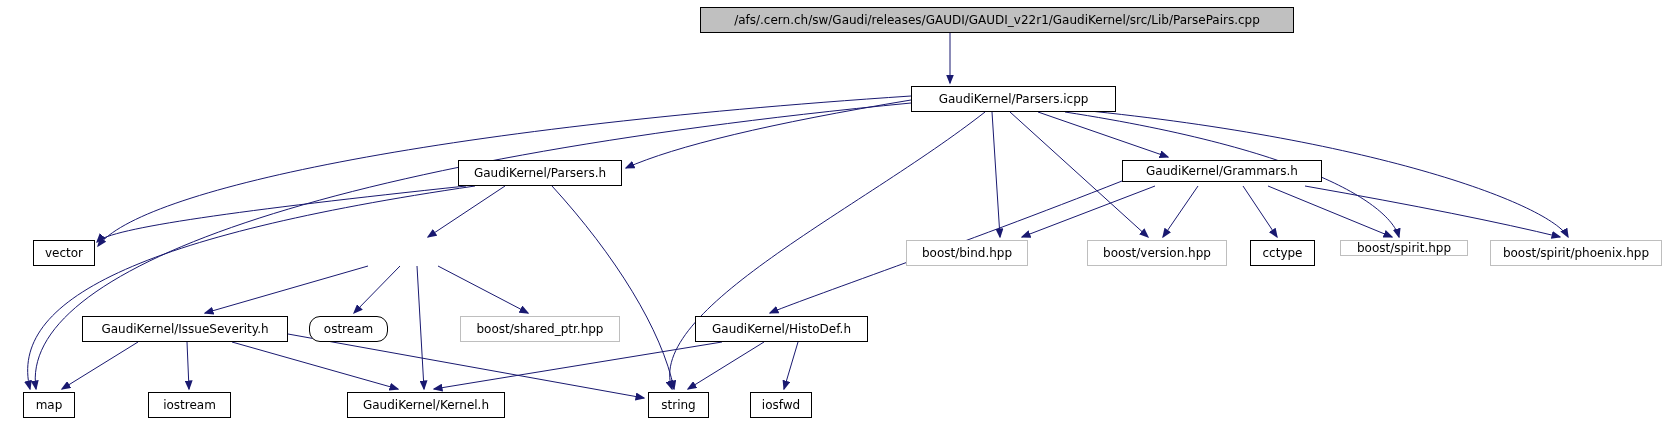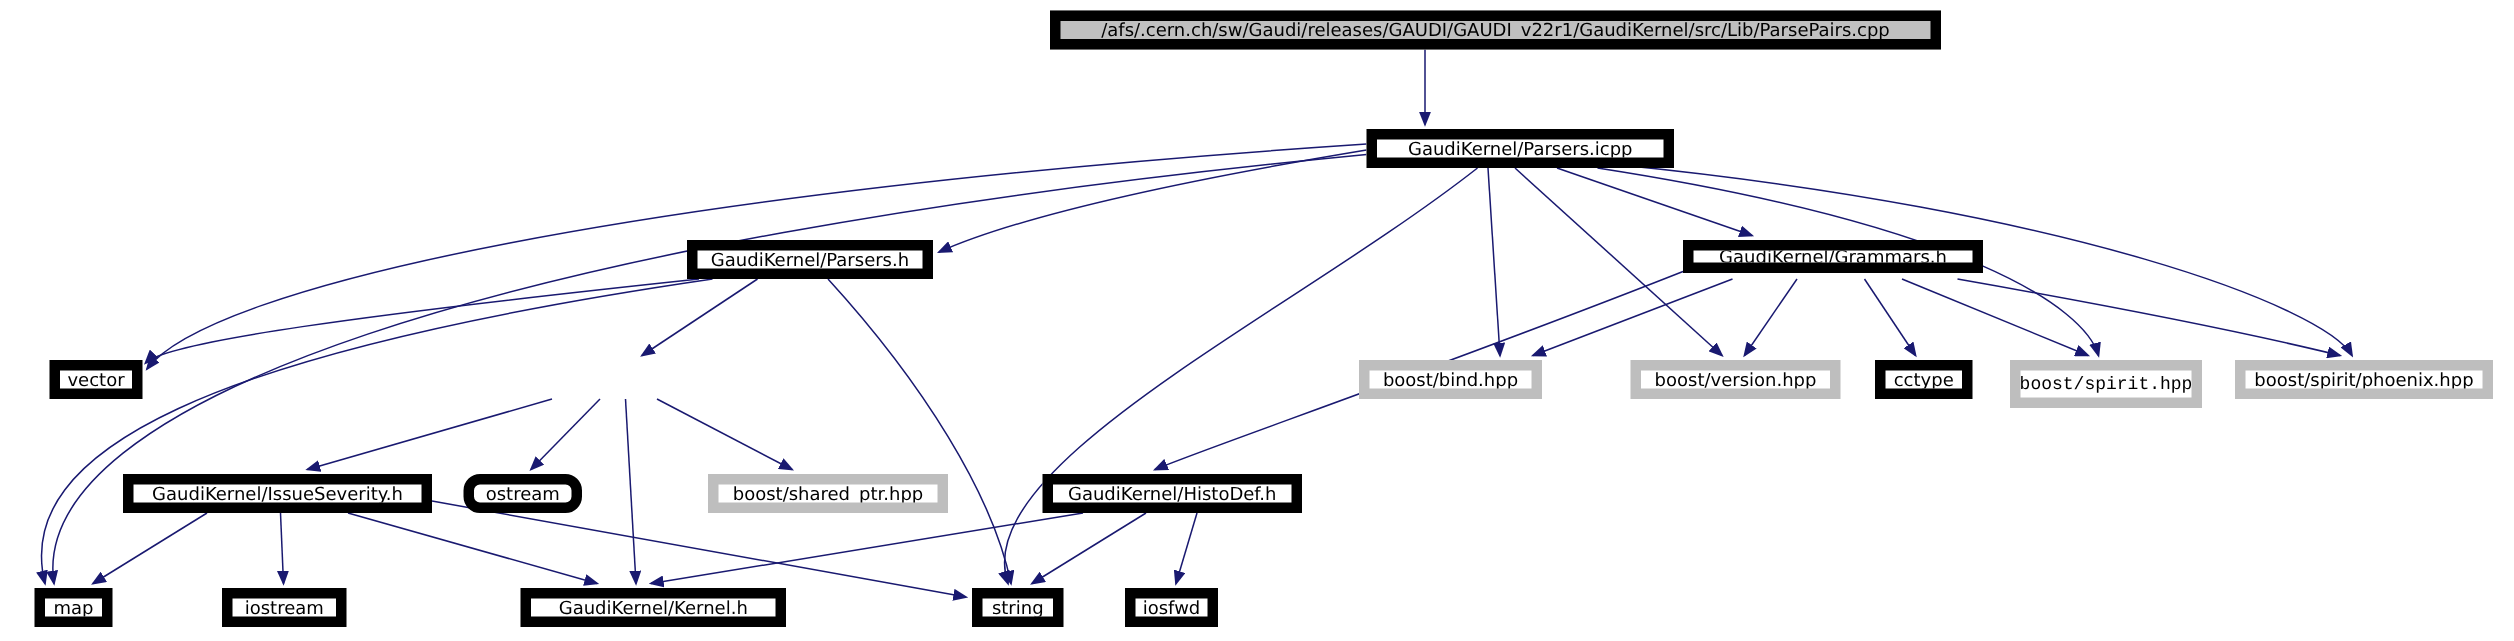--- a/index.html
+++ b/index.html
@@ -10,21 +10,21 @@
     font-family:"DejaVu Sans","Liberation Sans",sans-serif;
     overflow:hidden;
   }
   .edge-layer{
     position:absolute;left:0;top:0;width:1676px;height:427px;
     pointer-events:none;
   }
   .node{
     position:absolute;
     box-sizing:border-box;
-    border:7px solid #ec4899;
+    border:1px solid #ec4899;
     background:#ffffff;
     color:#000000;
     font-size:12px;
     display:flex;align-items:center;justify-content:center;
     white-space:nowrap;overflow:hidden;
     z-index:2;
   }
   .node.root{background:#c0c0c0;}
   .node.internal{cursor:pointer;}
 </style>
@@ -71,24 +71,24 @@
       <path d="M798,342 L784,389" fill="none" stroke="#191970" stroke-width="1" marker-end="url(#arrow)"></path>
     </svg>
 <div class="node root" style="left: 700px; top: 7px; width: 594px; height: 26px; border-color: rgb(0, 0, 0); background: rgb(192, 192, 192);">/afs/.cern.ch/sw/Gaudi/releases/GAUDI/GAUDI_v22r1/GaudiKernel/src/Lib/ParsePairs.cpp</div>
     <div class="node internal" style="left: 911px; top: 86px; width: 205px; height: 26px; border-color: rgb(0, 0, 0);">GaudiKernel/Parsers.icpp</div>
     <div class="node internal" style="left: 458px; top: 160px; width: 164px; height: 26px; border-color: rgb(0, 0, 0);">GaudiKernel/Parsers.h</div>
     <div class="node internal" style="left: 1122px; top: 160px; width: 200px; height: 22px; border-color: rgb(0, 0, 0);">GaudiKernel/Grammars.h</div>
     <div class="node system" style="left: 33px; top: 240px; width: 62px; height: 26px; border-color: rgb(0, 0, 0);">vector</div>
     <div class="node external" style="left: 906px; top: 240px; width: 122px; height: 26px; border-color: rgb(190, 190, 190);">boost/bind.hpp</div>
     <div class="node external" style="left: 1087px; top: 240px; width: 140px; height: 26px; border-color: rgb(190, 190, 190);">boost/version.hpp</div>
     <div class="node system" style="left: 1250px; top: 240px; width: 65px; height: 26px; border-color: rgb(0, 0, 0);">cctype</div>
-    <div class="node external" style="left: 1340px; top: 240px; width: 128px; height: 32px; border-color: rgb(190, 190, 190); font-family: Liberation Mono, monospace;">boost/spirit.hpp</div>
+    <div class="node external" style="left: 1340px; top: 240px; width: 128px; height: 16px; border-color: rgb(190, 190, 190);">boost/spirit.hpp</div>
     <div class="node external" style="left: 1490px; top: 240px; width: 172px; height: 26px; border-color: rgb(190, 190, 190);">boost/spirit/phoenix.hpp</div>
     <div class="node internal" style="left: 82px; top: 316px; width: 206px; height: 26px; border-color: rgb(0, 0, 0);">GaudiKernel/IssueSeverity.h</div>
     <div class="node system" style="left: 309px; top: 316px; width: 79px; height: 26px; border-color: rgb(0, 0, 0); border-radius: 11px;">ostream</div>
-    <div class="node external" style="left: 460px; top: 316px; width: 160px; height: 26px; border-color: rgb(190, 190, 190); margin-left: 12px;">boost/shared_ptr.hpp</div>
+    <div class="node external" style="left: 460px; top: 316px; width: 160px; height: 26px; border-color: rgb(190, 190, 190);">boost/shared_ptr.hpp</div>
     <div class="node internal" style="left: 695px; top: 316px; width: 173px; height: 26px; border-color: rgb(0, 0, 0);">GaudiKernel/HistoDef.h</div>
     <div class="node system" style="left: 23px; top: 392px; width: 52px; height: 26px; border-color: rgb(0, 0, 0);">map</div>
     <div class="node system" style="left: 148px; top: 392px; width: 83px; height: 26px; border-color: rgb(0, 0, 0);">iostream</div>
-    <div class="node internal" style="left: 347px; top: 392px; width: 177px; height: 26px; border-color: rgb(0, 0, 0);">GaudiKernel/Kernel.h</div>
+    <div class="node internal" style="left: 347px; top: 392px; width: 158px; height: 26px; border-color: rgb(0, 0, 0);">GaudiKernel/Kernel.h</div>
     <div class="node system" style="left: 648px; top: 392px; width: 61px; height: 26px; border-color: rgb(0, 0, 0);">string</div>
     <div class="node system" style="left: 750px; top: 392px; width: 62px; height: 26px; border-color: rgb(0, 0, 0);">iosfwd</div>
   </div>
 
 </body></html>

